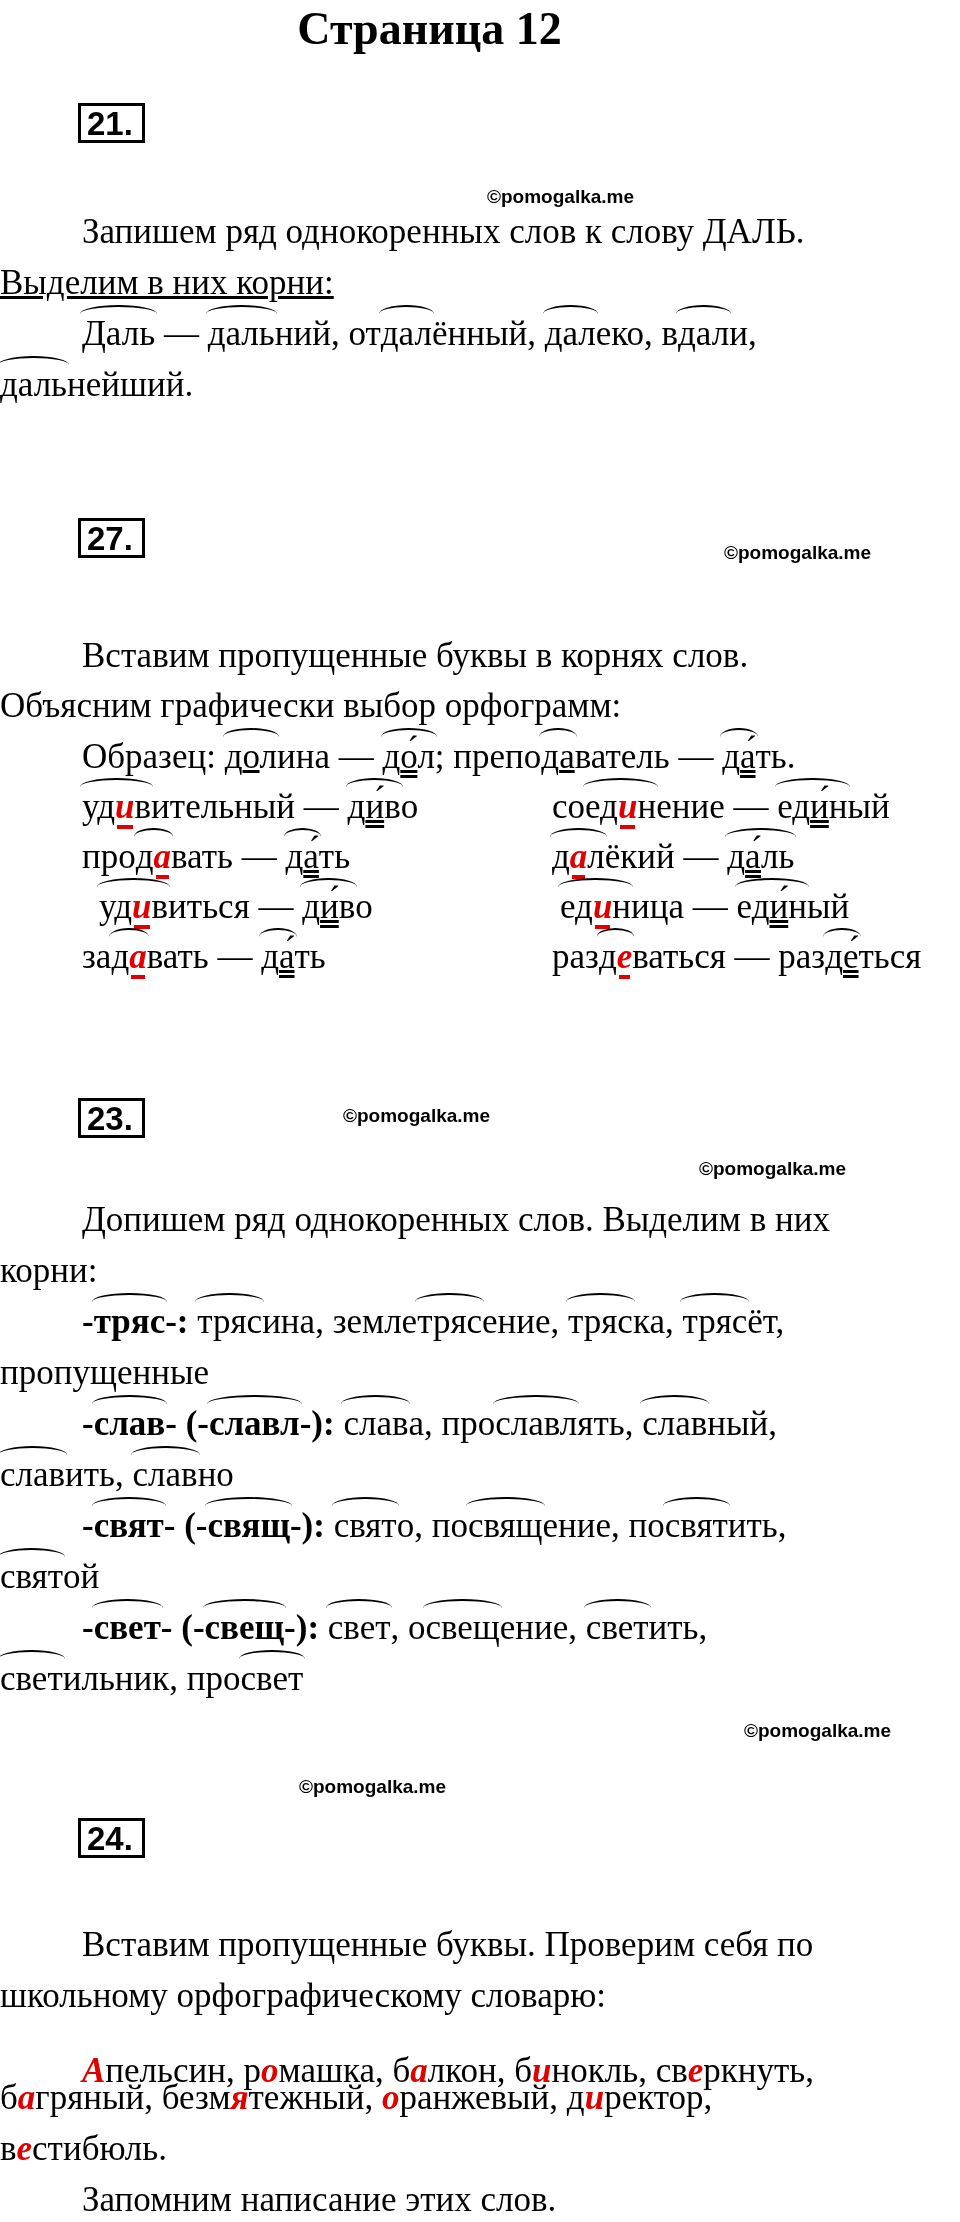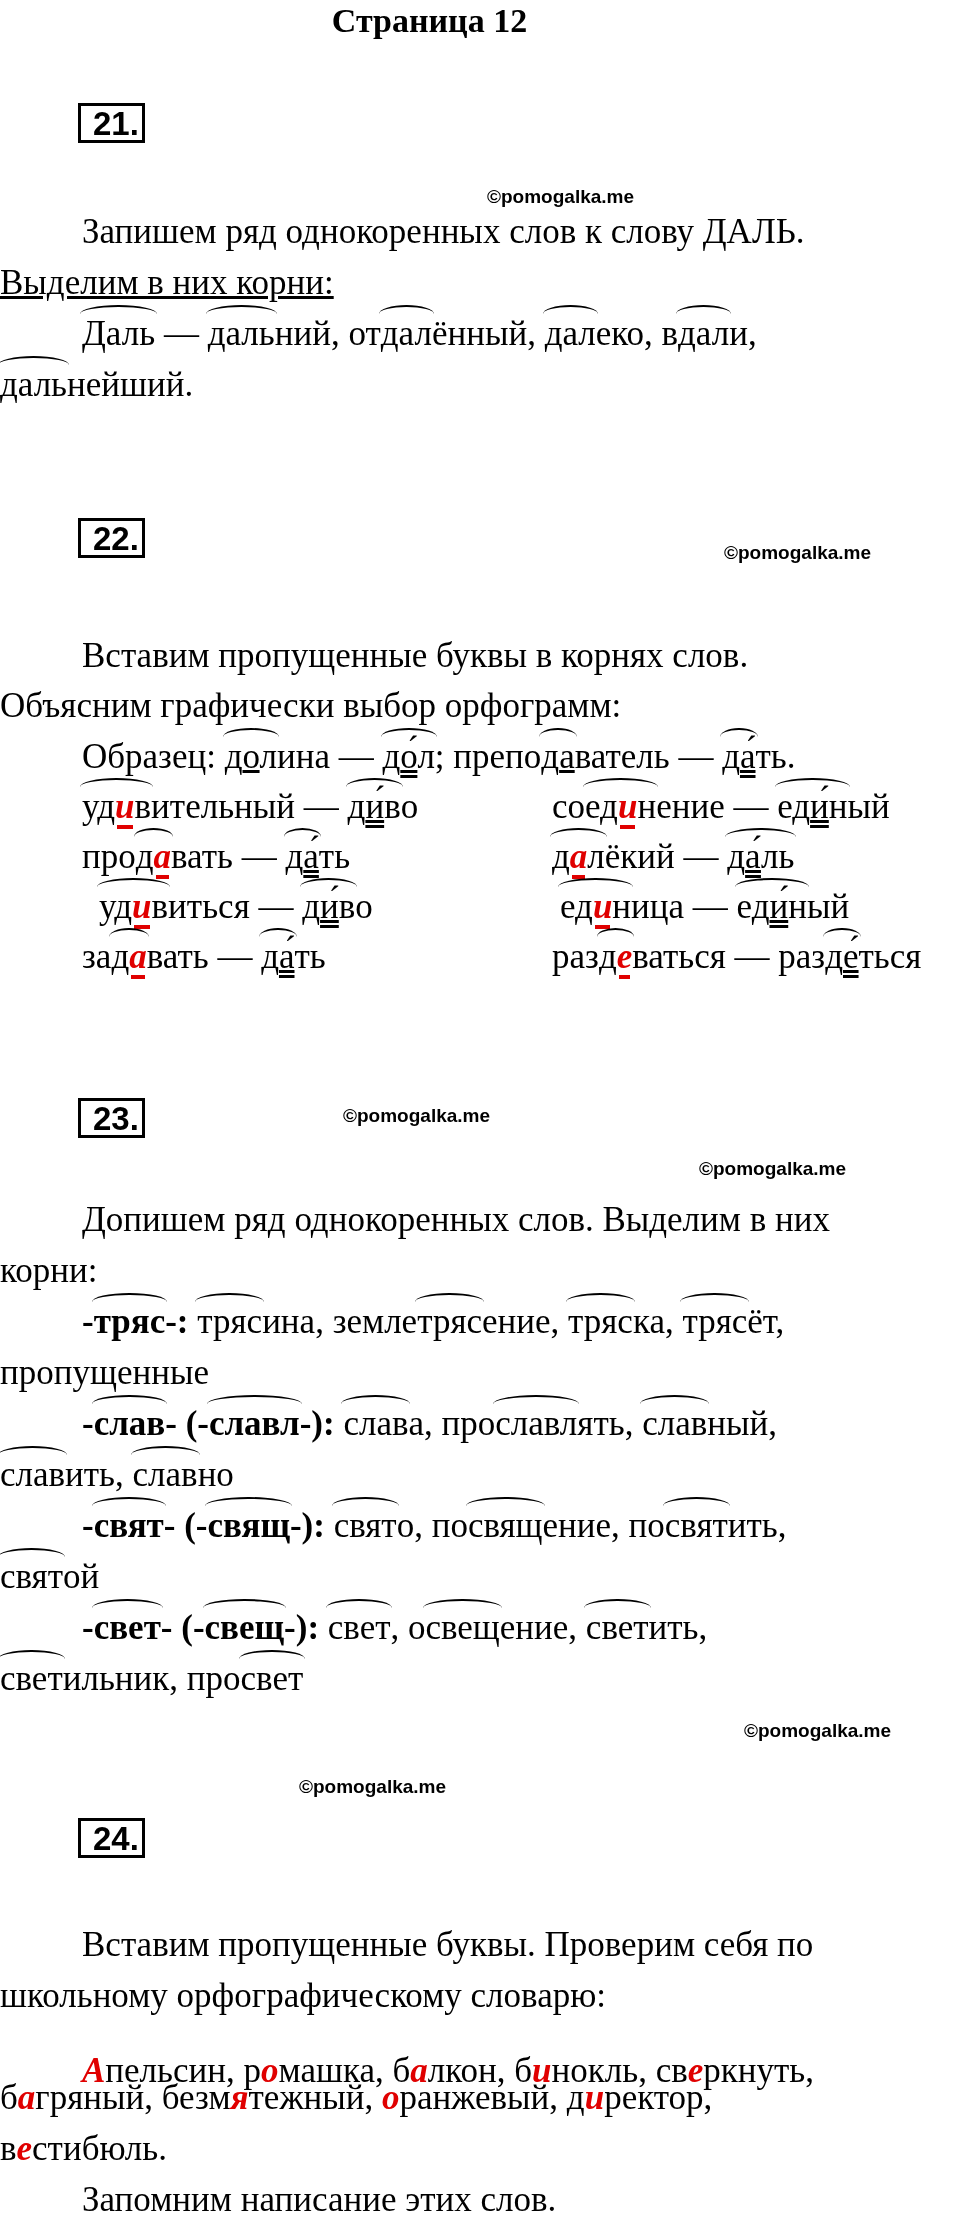--- a/index.html
+++ b/index.html
@@ -1,22 +1,22 @@
 <!DOCTYPE html>
 <html><head>
 <meta charset="utf-8">
 <style>
   html,body{margin:0;padding:0;background:#fff;}
   body{width:960px;height:2222px;position:relative;overflow:hidden;
        font-family:"Liberation Serif","DejaVu Serif",serif;color:#000;}
   .abs{position:absolute;}
-  .title{left:0;width:859px;top:2px;text-align:center;font-weight:bold;font-size:34px;}
+  .title{left:0;width:859px;top:2px;text-align:center;font-weight:bold;font-size:46px;}
   .numbox{border:3px solid #000;width:67px;height:40px;box-sizing:border-box;
           font-family:"Liberation Sans","DejaVu Sans",sans-serif;font-weight:bold;font-size:33px;
-          line-height:36px;padding-left:12px;}
+          line-height:36px;padding-left:6px;}
   .wm{font-family:"Liberation Sans","DejaVu Sans",sans-serif;font-weight:bold;font-size:19px;}
   .line{font-size:35px;white-space:nowrap;line-height:40px;}
   .ind{padding-left:82px;}
   .root{position:relative;display:inline-block;}
   .root::before{content:"";position:absolute;left:-2px;right:-2px;top:-9px;height:16px;
      border-top:2.5px solid #000;border-radius:50% 50% 0 0;}
   .red{color:#e00000;font-weight:bold;font-style:italic;}
   .ul{position:relative;display:inline-block;}
   .ul::after{content:"";position:absolute;left:2px;right:2px;bottom:-2px;height:4px;background:#e00000;}
   .dbl{text-decoration:underline double;}
@@ -32,21 +32,21 @@
 <div class="abs wm" style="left:487px;top:186px;">©pomogalka.me</div>
 <div class="abs line ind" style="left:0;top:212px;">Запишем ряд однокоренных слов к слову ДАЛЬ.</div>
 <div class="abs line" style="left:0;top:263px;text-decoration:underline;">Выделим в них корни:</div>
 <div class="abs line ind" style="left:0;top:314px;">
   <span class="root">Даль</span> — <span class="root">даль</span>ний, от<span class="root">дал</span>ённый, <span class="root">дал</span>еко, в<span class="root">дал</span>и,
 </div>
 <div class="abs line" style="left:0;top:365px;">
   <span class="root">даль</span>нейший.
 </div>
 
-<div class="abs numbox" style="left:78px;top:518px;">22.</div>
+<div class="abs numbox" style="left:78px;top:518px;">27.</div>
 <div class="abs wm" style="left:724px;top:542px;">©pomogalka.me</div>
 <div class="abs line ind" style="left:0;top:636px;">Вставим пропущенные буквы в корнях слов.</div>
 <div class="abs line" style="left:0;top:686px;">Объясним графически выбор орфограмм:</div>
 <div class="abs line ind" style="left:0;top:737px;">
   <span>Образец:</span> <span class="root">д<span class="sgl">о</span>л</span>ина — <span class="root">д<span class="dbl">о́</span>л</span>; препо<span class="root">д<span class="sgl">а</span></span>ватель — <span class="root">д<span class="dbl">а́</span></span>ть.
 </div>
 <div class="abs line" style="left:82px;top:787px;"><span class="root">уд<span class="ul red">и</span>в</span>ительный — <span class="root">д<span class="dbl">и́</span>в</span>о</div>
 <div class="abs line" style="left:82px;top:837px;">про<span class="root">д<span class="ul red">а</span></span>вать — <span class="root">д<span class="dbl">а́</span></span>ть</div>
 <div class="abs line" style="left:82px;top:887px;margin-left:17px;"><span class="root">уд<span class="ul red">и</span>в</span>иться — <span class="root">д<span class="dbl">и́</span>в</span>о</div>
 <div class="abs line" style="left:82px;top:937px;">за<span class="root">д<span class="ul red">а</span></span>вать — <span class="root">д<span class="dbl">а́</span></span>ть</div>

